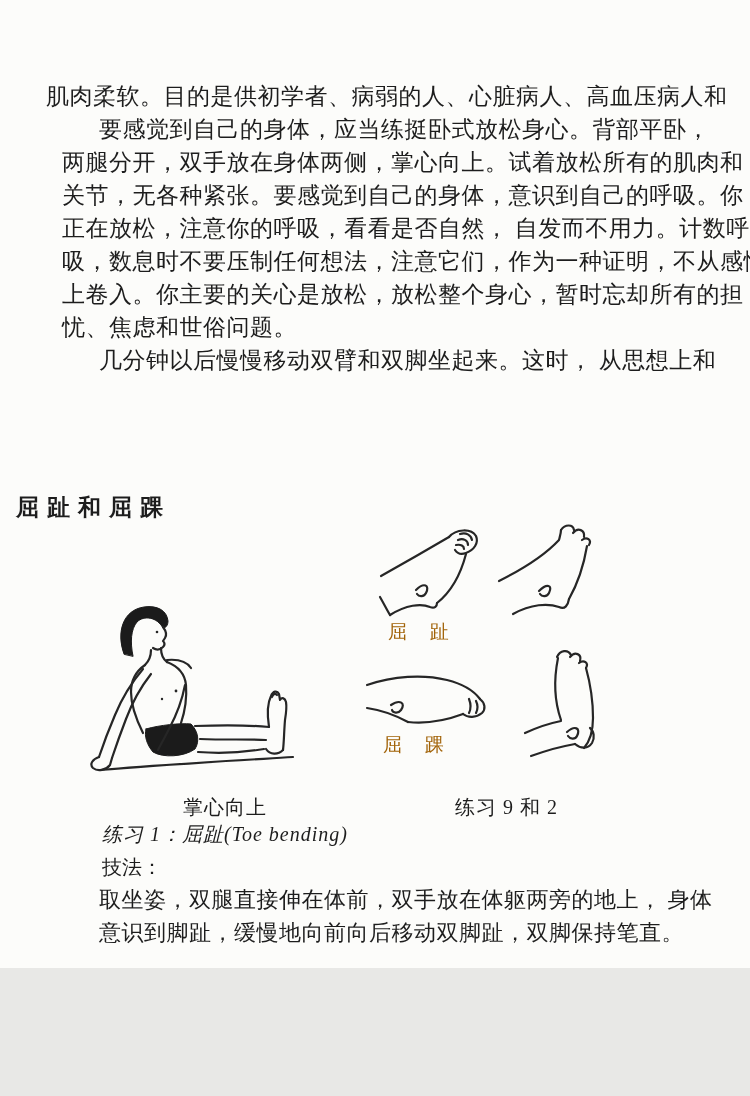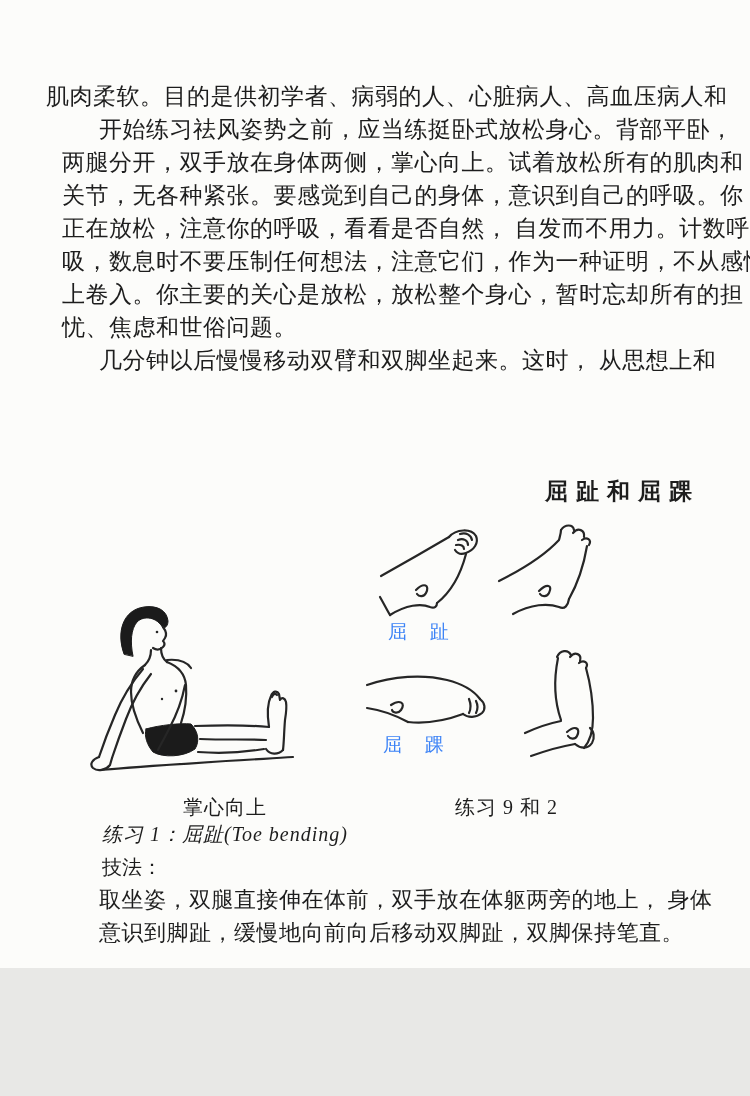--- a/index.html
+++ b/index.html
@@ -16,31 +16,31 @@
   .indent { padding-left:37px; }
 
   .intro {
     position:absolute; left:62px; top:80px; width:640px;
     font-size:23px; line-height:33px; letter-spacing:0.5px;
   }
   .intro .shift { margin-left:-16px; }
 
   .heading {
     position:absolute; left:0; top:476px; width:700px;
-    margin:0; text-align:right;
+    margin:16px; text-align:left;
     font-size:23px; font-weight:600; letter-spacing:8px;
   }
 
   .figure svg { position:absolute; overflow:visible; }
   .figure path { fill:none; stroke:#262626; stroke-width:2.2; stroke-linecap:round; stroke-linejoin:round; }
   .figure path.fill { fill:#1b1b1b; stroke:#1b1b1b; stroke-width:1; }
   .figure circle { fill:#262626; }
 
   .fig-label {
-    position:absolute; font-size:19px; letter-spacing:9px; color:#3b82f6;
+    position:absolute; font-size:19px; letter-spacing:9px; color:#a16207;
   }
   .caption {
     position:absolute; top:794px; font-size:20px; letter-spacing:1px;
   }
   .caption-left  { left:183px; }
   .caption-right { left:455px; }
 
   .ex-title {
     position:absolute; left:102px; top:821px;
     font-size:20px; font-style:italic; letter-spacing:1px;
@@ -59,21 +59,21 @@
     font-size:19px; font-weight:600; letter-spacing:3px;
   }
 </style>
 </head>
 <body>
 
 <div class="page">
 
   <div class="intro">
     <div class="line shift">肌肉柔软。目的是供初学者、病弱的人、心脏病人、高血压病人和</div>
-    <div class="line indent">开始练习祛风姿势之前，应当练挺卧式放松身心。背部平卧，</div>
+    <div class="line indent">要感觉到自己的身体，应当练挺卧式放松身心。背部平卧，</div>
     <div class="line">两腿分开，双手放在身体两侧，掌心向上。试着放松所有的肌肉和</div>
     <div class="line">关节，无各种紧张。要感觉到自己的身体，意识到自己的呼吸。你</div>
     <div class="line">正在放松，注意你的呼吸，看看是否自然， 自发而不用力。计数呼</div>
     <div class="line">吸，数息时不要压制任何想法，注意它们，作为一种证明，不从感情</div>
     <div class="line">上卷入。你主要的关心是放松，放松整个身心，暂时忘却所有的担</div>
     <div class="line">忧、焦虑和世俗问题。</div>
     <div class="line indent">几分钟以后慢慢移动双臂和双脚坐起来。这时， 从思想上和</div>
   </div>
 
   <h2 class="heading">屈趾和屈踝</h2>

